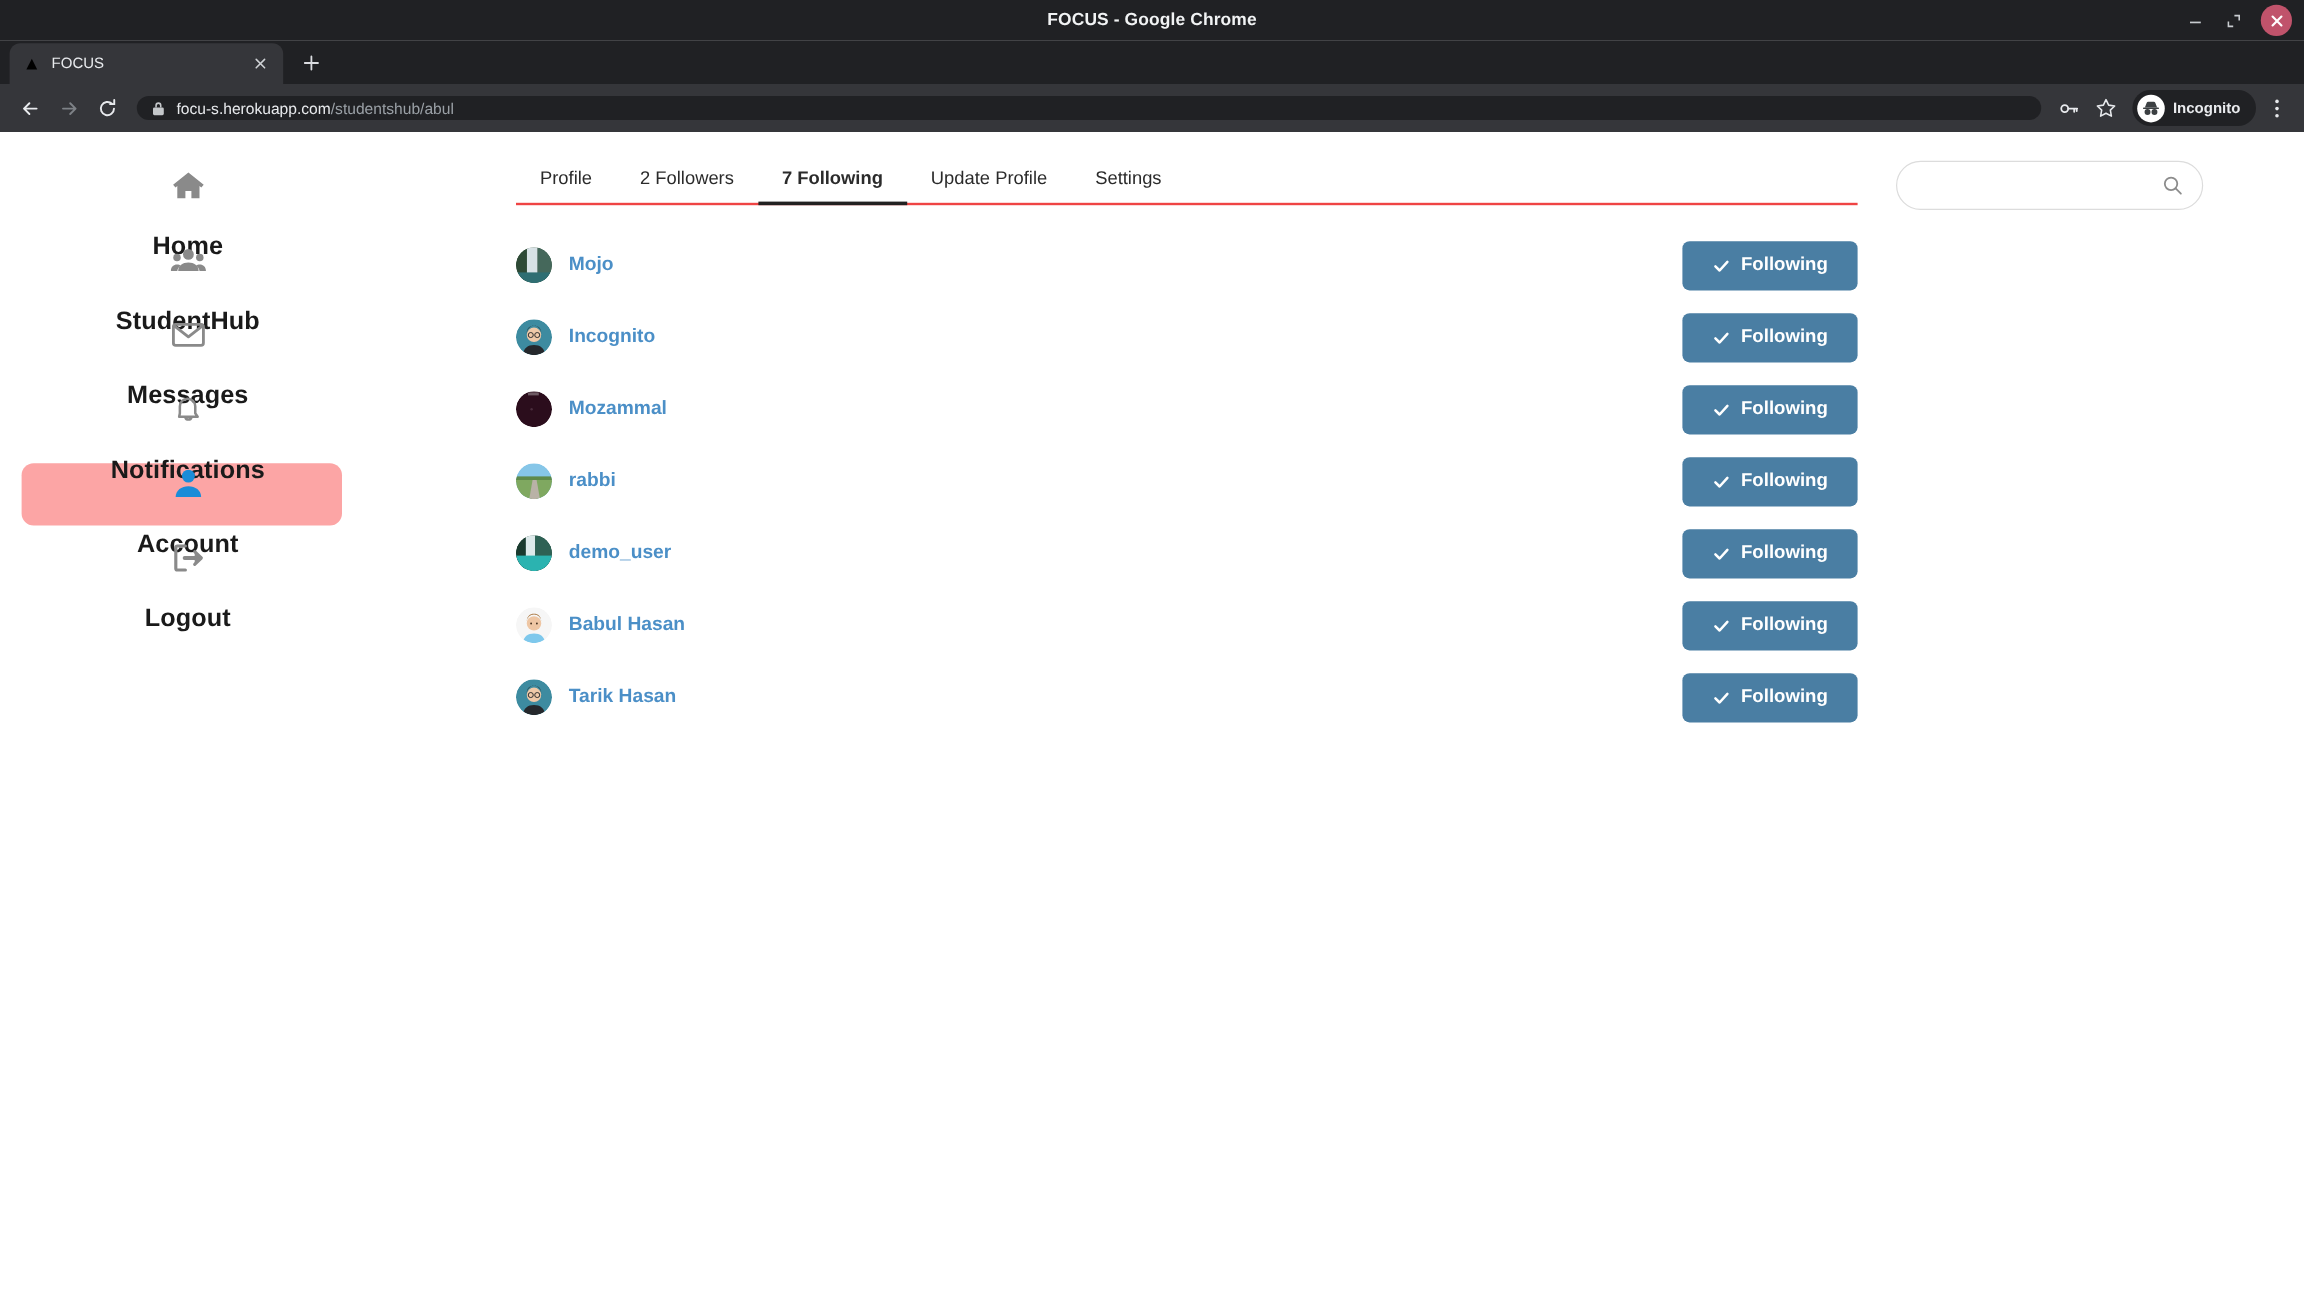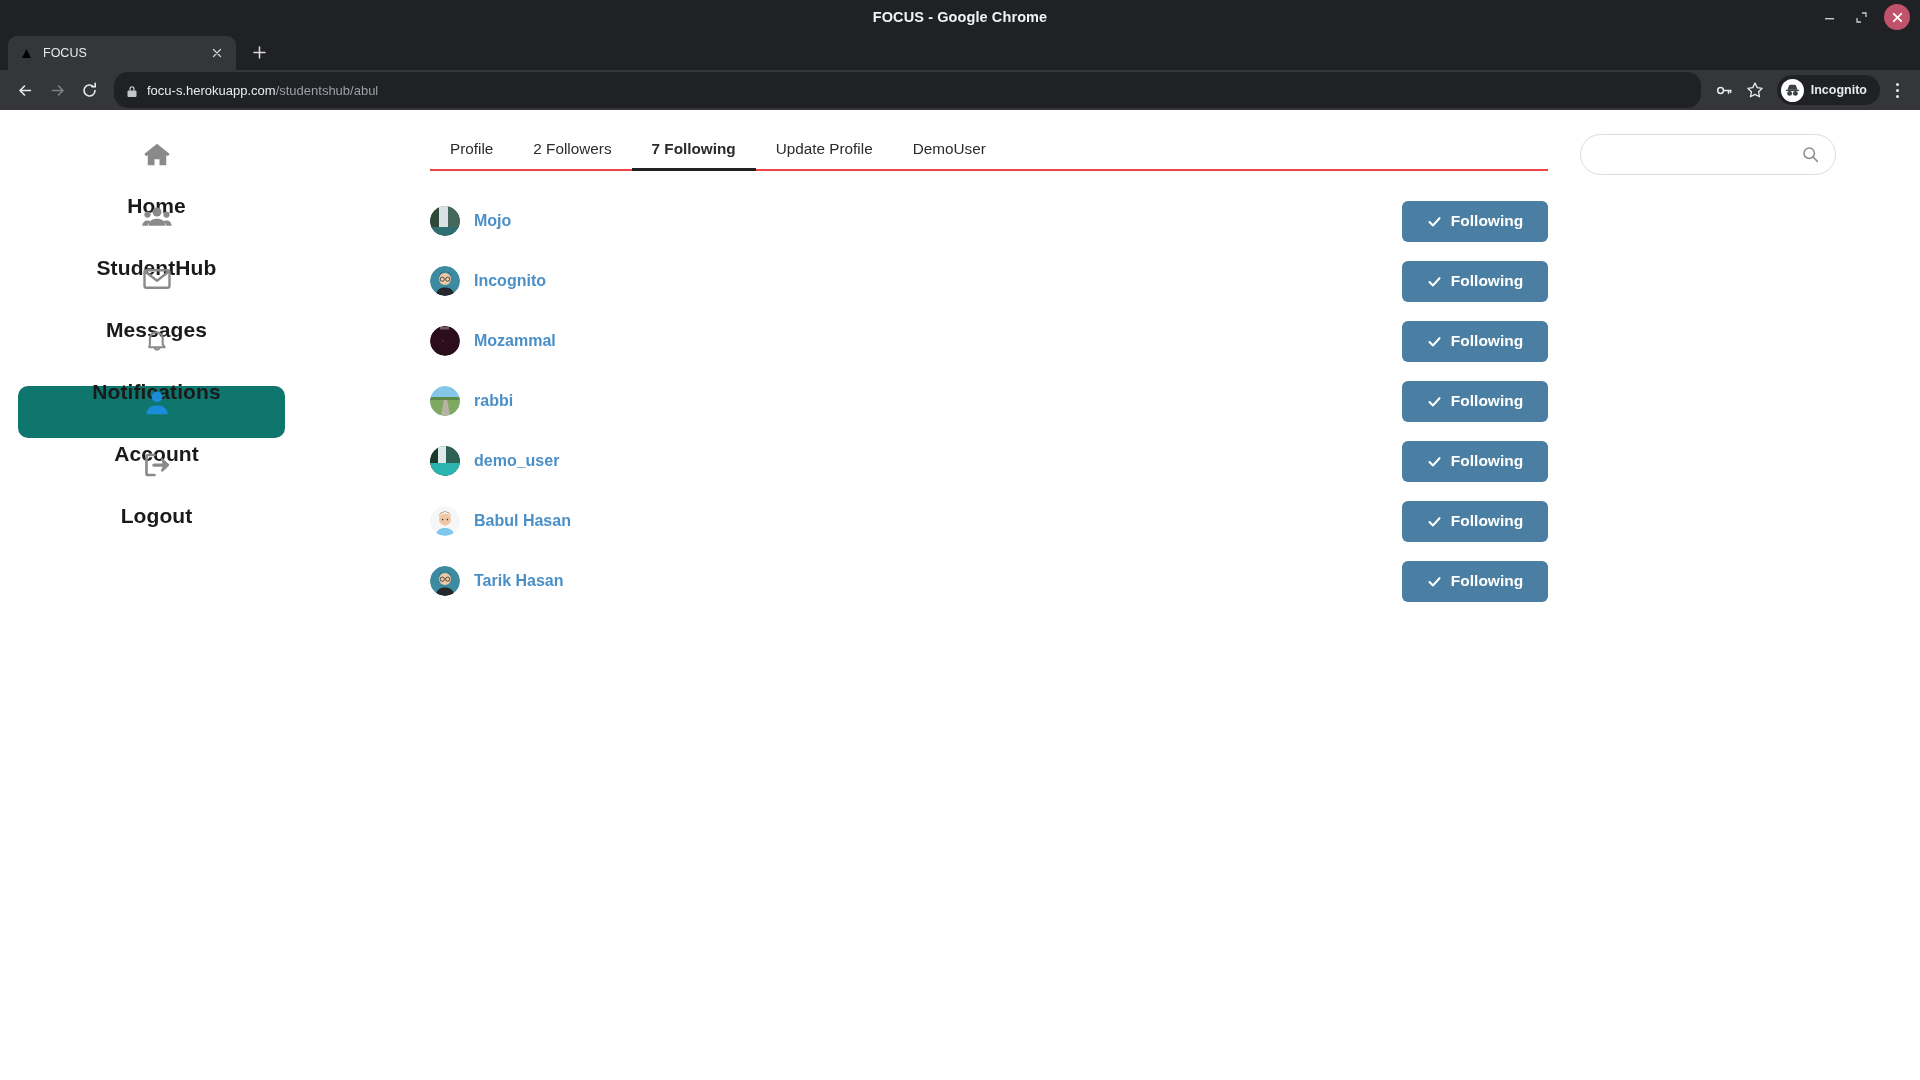--- a/index.html
+++ b/index.html
@@ -39,21 +39,21 @@
   .tab-close { width: 18px; height: 18px; display:flex;align-items:center;justify-content:center; color:#cfd2d5; font-size:14px; border-radius:50%; }
   .newtab { width: 30px; height: 30px; margin-left: 8px; margin-bottom: 3px; display:flex; align-items:center; justify-content:center; color:#dadce0; font-size:19px; border-radius:50%;}
 
   .toolbar {
     height: 40px; background: #35363a; display: flex; align-items: center;
     padding: 0 10px; gap: 2px; flex: 0 0 40px;
   }
   .nav-btn { width: 30px; height: 30px; display:flex; align-items:center; justify-content:center; color:#e8eaed; border-radius:50%; }
   .nav-btn.disabled { color: #7e8287; }
   .omnibox {
-    flex: 1; height: 36px; background: #202124; border-radius: 14px;
+    flex: 1; height: 20px; background: #202124; border-radius: 14px;
     display: flex; align-items: center; padding: 0 12px; gap: 9px; margin: 0 8px;
     min-width: 0;
   }
   .lock { width: 12px; height: 13px; flex:0 0 auto; }
   .url { font-size: 13px; color: #e8eaed; white-space: nowrap; overflow: hidden; }
   .url .path { color: #9aa0a6; }
   .tb-icon { width: 28px; height: 28px; display:flex; align-items:center; justify-content:center; color:#e8eaed; border-radius:50%; }
   .incognito-pill {
     height: 30px; background: #202124; border-radius: 15px; display:flex; align-items:center;
     gap: 7px; padding: 0 13px 0 4px; margin-left: 6px; font-weight: bold;
@@ -64,21 +64,21 @@
   .kebab i { width:3px; height:3px; background:#e8eaed; border-radius:50%; display:block; }
 
   
   .page { flex: 1; display: flex; background: #fff; position: relative; overflow: hidden; }
 
   .sidebar { width: 345px; flex: 0 0 345px; padding: 18px 0 0 0; }
   .side-item {
     height: 52px; display: flex; align-items: center; gap: 22px;
     margin: 10px 60px 10px 18px; padding-left: 10px; border-radius: 10px; flex-direction: column;
   }
-  .side-item.active { background: #0f766e; }
+  .side-item.active { background: #fca5a5; }
   .side-icon { width: 34px; height: 34px; display:flex; align-items:center; justify-content:center; color:#8a8a8a; flex:0 0 34px;}
   .side-item.active .side-icon { color: #1a8cd8; }
   .side-label { font-size: 21px; font-weight: bold; color: #1a1a1a; letter-spacing: .1px; }
 
   .content { flex: 1; position: relative; padding-top: 0; }
 
   .tabs {
     display: flex; align-items: flex-end; gap: 0;
     border-bottom: 2px solid #ef4444;
     margin: 20px 372px 0 85px;
@@ -292,21 +292,21 @@
       </div>
     </div>
 
     <div class="content">
 
       <div class="tabs">
         <div class="tab">Profile</div>
         <div class="tab">2 Followers</div>
         <div class="tab active">7 Following</div>
         <div class="tab">Update Profile</div>
-        <div class="tab">DemoUser</div>
+        <div class="tab">Settings</div>
       </div>
 
       <div class="list">
 
         <div class="row">
           <div class="user">
             <span class="avatar">
               <svg width="30" height="30" viewBox="0 0 30 30">
                   <defs>
                     <clipPath id="c1">

